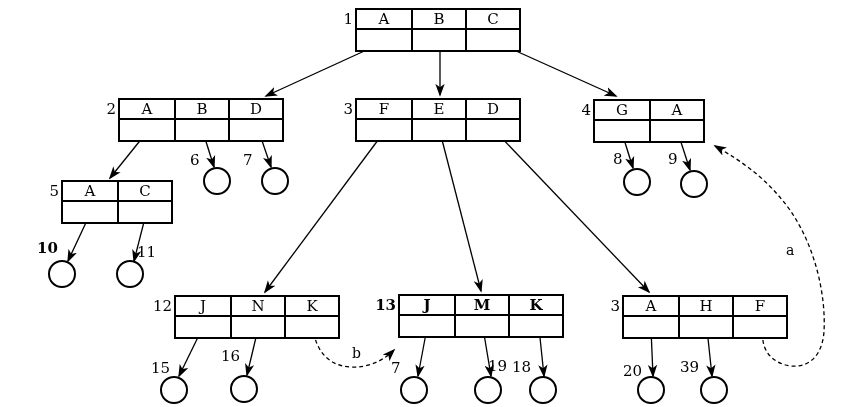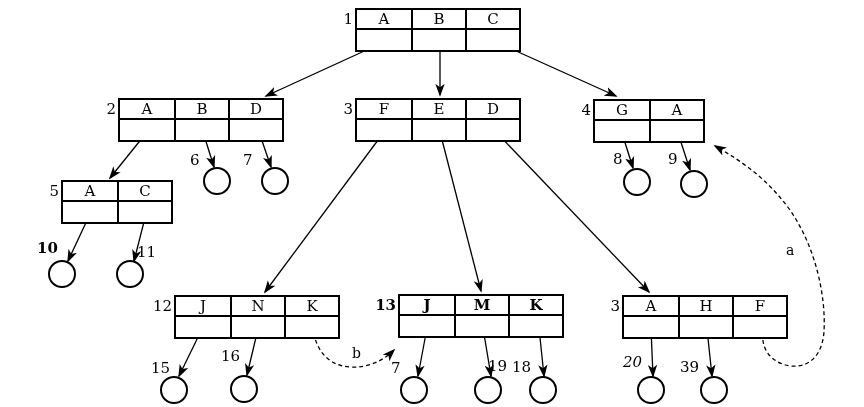--- a/index.html
+++ b/index.html
@@ -189,19 +189,19 @@
   <span class="leafnum" style="left:243px;top:152px;">7</span>
   <span class="leafnum" style="left:613px;top:151px;">8</span>
   <span class="leafnum" style="left:668px;top:151px;">9</span>
   <span class="leafnum" style="left:37px;top:240px;font-weight:bold;">10</span>
   <span class="leafnum" style="left:107px;top:244px;margin-left:30px;">11</span>
   <span class="leafnum" style="left:151px;top:360px;">15</span>
   <span class="leafnum" style="left:221px;top:348px;">16</span>
   <span class="leafnum" style="left:391px;top:360px;">7</span>
   <span class="leafnum" style="left:472px;top:359px;margin-left:40px;">18</span>
   <span class="leafnum" style="left:488px;top:358px;">19</span>
-  <span class="leafnum" style="left:623px;top:354px;font-style:italic;">20</span>
+  <span class="leafnum" style="left:623px;top:363px;">20</span>
   <span class="leafnum" style="left:680px;top:359px;">39</span>
 
   <span class="edgelabel" style="left:786px;top:243px;">a</span>
   <span class="edgelabel" style="left:352px;top:346px;">b</span>
 
 </div>
 
 </body></html>

